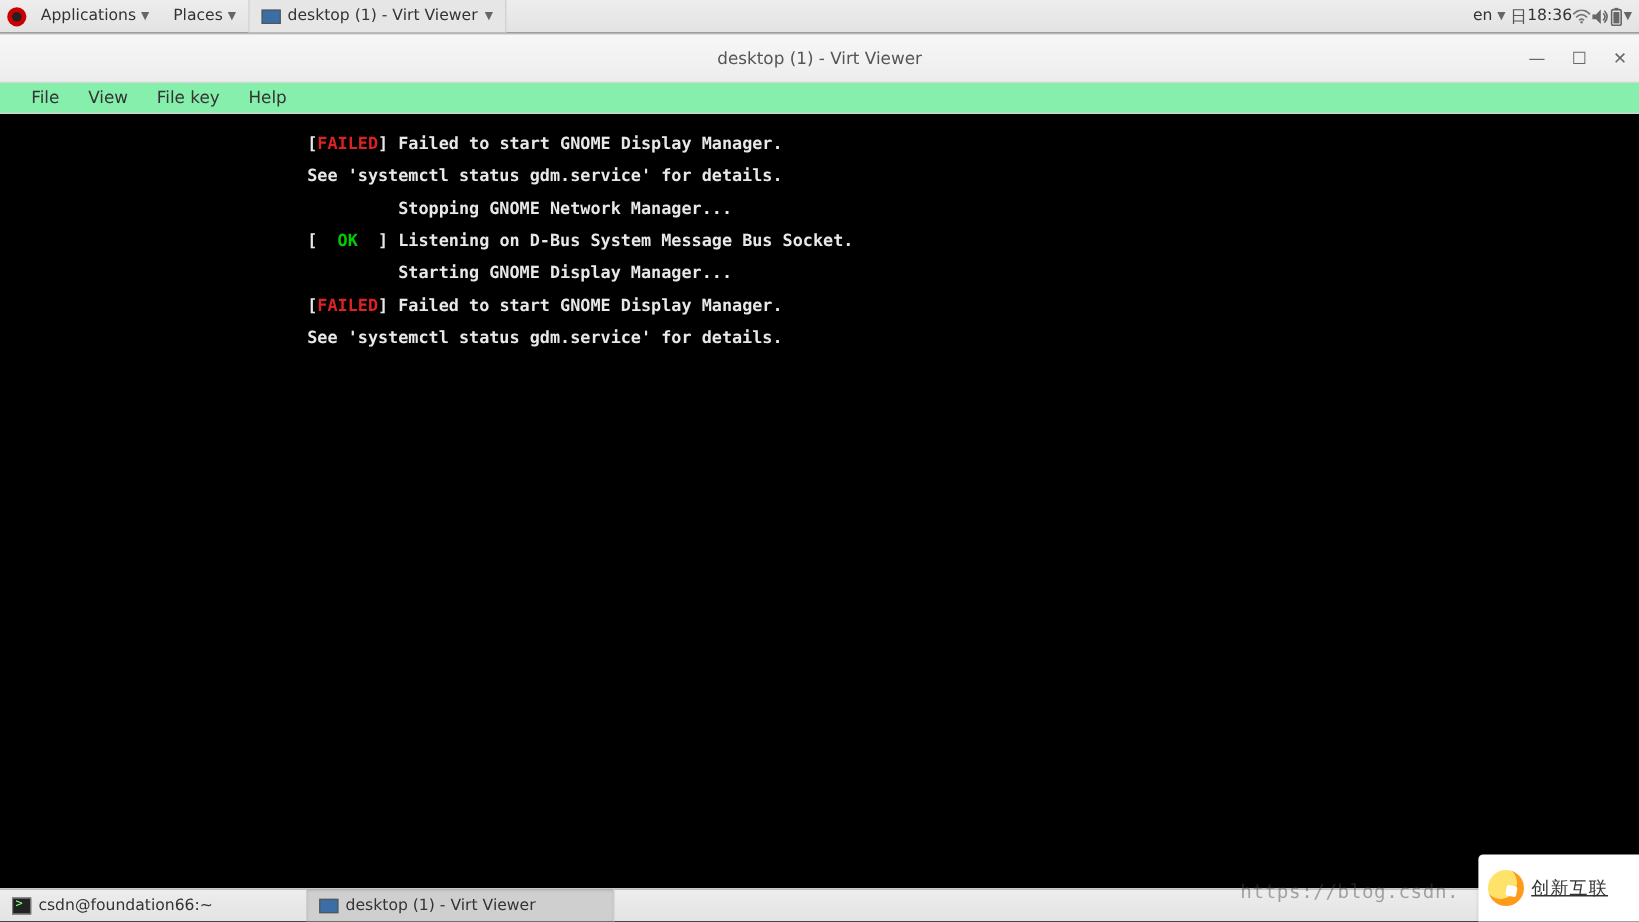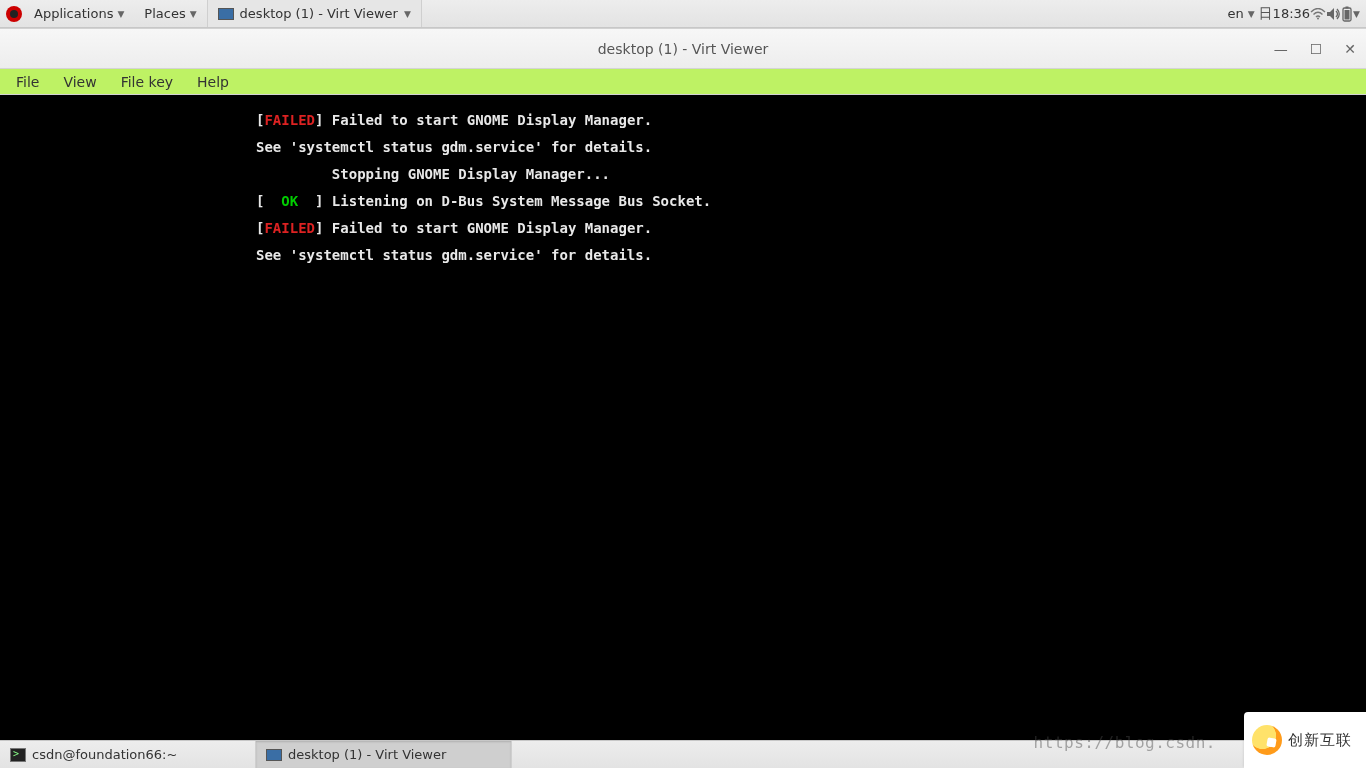--- a/index.html
+++ b/index.html
@@ -51,21 +51,21 @@
   .titlebar{
     height:40px; display:flex; align-items:center; justify-content:center;
     background:linear-gradient(#f7f7f7,#ededed);
     border-bottom:1px solid #d4d4d4;
     position:relative; color:#555; font-size:14px;
   }
   .win-controls{position:absolute; right:6px; top:0; height:100%; display:flex; align-items:center; gap:14px; color:#666;}
   .win-controls span{font-size:14px; padding:4px; cursor:default;}
   .menubar{
     height:26px; display:flex; align-items:center; gap:4px;
-    padding:0 6px; background:#bef264; border-bottom:1px solid #d4d4d4;
+    padding:0 16px; background:#86efac; border-bottom:1px solid #d4d4d4;
     font-size:14px; color:#333;
   }
   .menubar .mb{padding:2px 10px;}
 
   
   .console{
     flex:1; background:#000; color:#ccc;
     font-family:"DejaVu Sans Mono","Liberation Mono",monospace;
     font-size:14px; line-height:1.0; white-space:pre;
     padding:4px 0 0 256px;
@@ -92,24 +92,25 @@
   .task.active{background:#cfcfcf; box-shadow:inset 0 1px 2px rgba(0,0,0,.15);}
   .term-ico{width:16px;height:14px;background:#222;border:1px solid #777;position:relative;}
   .term-ico::after{content:">";position:absolute;left:2px;top:-1px;color:#8f8;font-size:10px;font-family:monospace;}
   .screen-ico2{width:16px;height:12px;background:#3a6ea5;border:1px solid #555;}
 
   .watermark{
     position:absolute; right:150px; bottom:16px; color:#4a4a4a; opacity:.45;
     font-family:monospace; font-size:16px; letter-spacing:.5px;text-align:right;
   }
   .brand-badge{
-    position:absolute; right:0; bottom:0; width:122px; height:56px;
+    position:absolute; right:0; bottom:0; width:134px; height:56px;
     background:#fff; display:flex; align-items:center; gap:6px;
     border-top-left-radius:4px; padding-left:8px;
     box-shadow:-1px -1px 2px rgba(0,0,0,.08);
+    text-decoration:underline;
   }
   .brand-badge .circ{
     width:30px;height:30px;border-radius:50%;
     background:radial-gradient(circle at 35% 35%, #ffe26a 0 48%, #ff9b1a 50% 100%);
     position:relative;
   }
   .brand-badge .circ::after{content:"";position:absolute;right:6px;bottom:8px;width:9px;height:9px;background:#fff;border-radius:2px;transform:rotate(10deg);}
   .brand-txt{font-size:15px; color:#333; letter-spacing:1px;}
 </style>
 </head>
@@ -174,22 +175,23 @@
   <div class="menubar">
     <div class="mb">File</div>
     <div class="mb">View</div>
     <div class="mb">File key</div>
     <div class="mb">Help</div>
   </div>
 
   <div class="console">
 <div class="line"><span class="bracket">[</span><span class="failed">FAILED</span><span class="msg">] Failed to start GNOME Display Manager.</span></div>
 <div class="line msg">See 'systemctl status gdm.service' for details.</div>
-<div class="line msg">         Stopping GNOME Display Manager...</div>
+<div class="line msg">         Stopping GNOME Network Manager...</div>
 <div class="line"><span class="bracket">[  </span><span class="ok">OK</span><span class="bracket">  </span><span class="msg">] Listening on D-Bus System Message Bus Socket.</span></div>
+<div class="line msg">         Starting GNOME Display Manager...</div>
 <div class="line"><span class="bracket">[</span><span class="failed">FAILED</span><span class="msg">] Failed to start GNOME Display Manager.</span></div>
 <div class="line msg">See 'systemctl status gdm.service' for details.</div>
   </div>
 </div>
 
 <div class="bottom-panel">
   <div class="task">
     <span class="term-ico"></span>
     <span>csdn@foundation66:~</span>
   </div>

